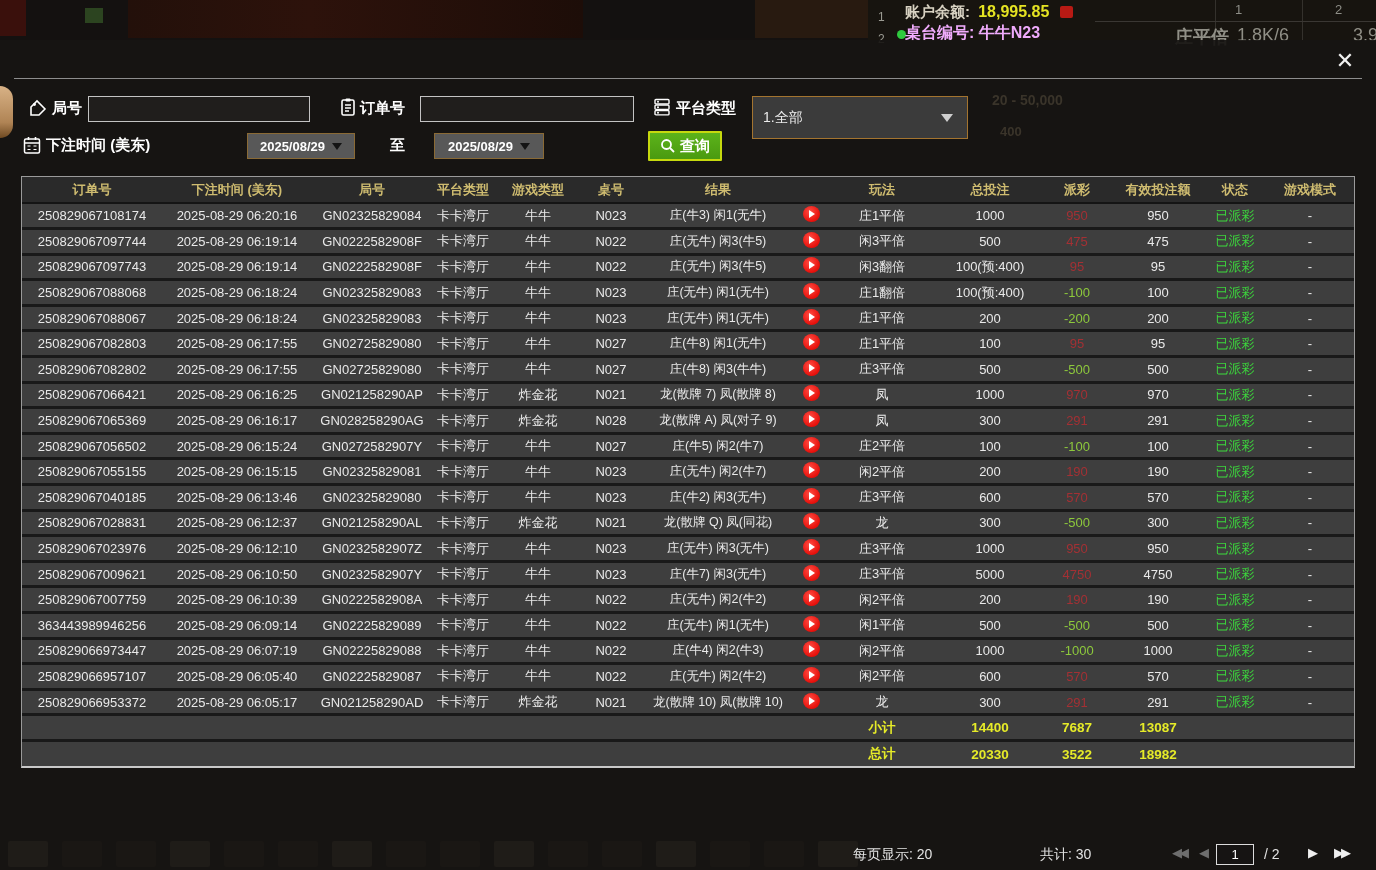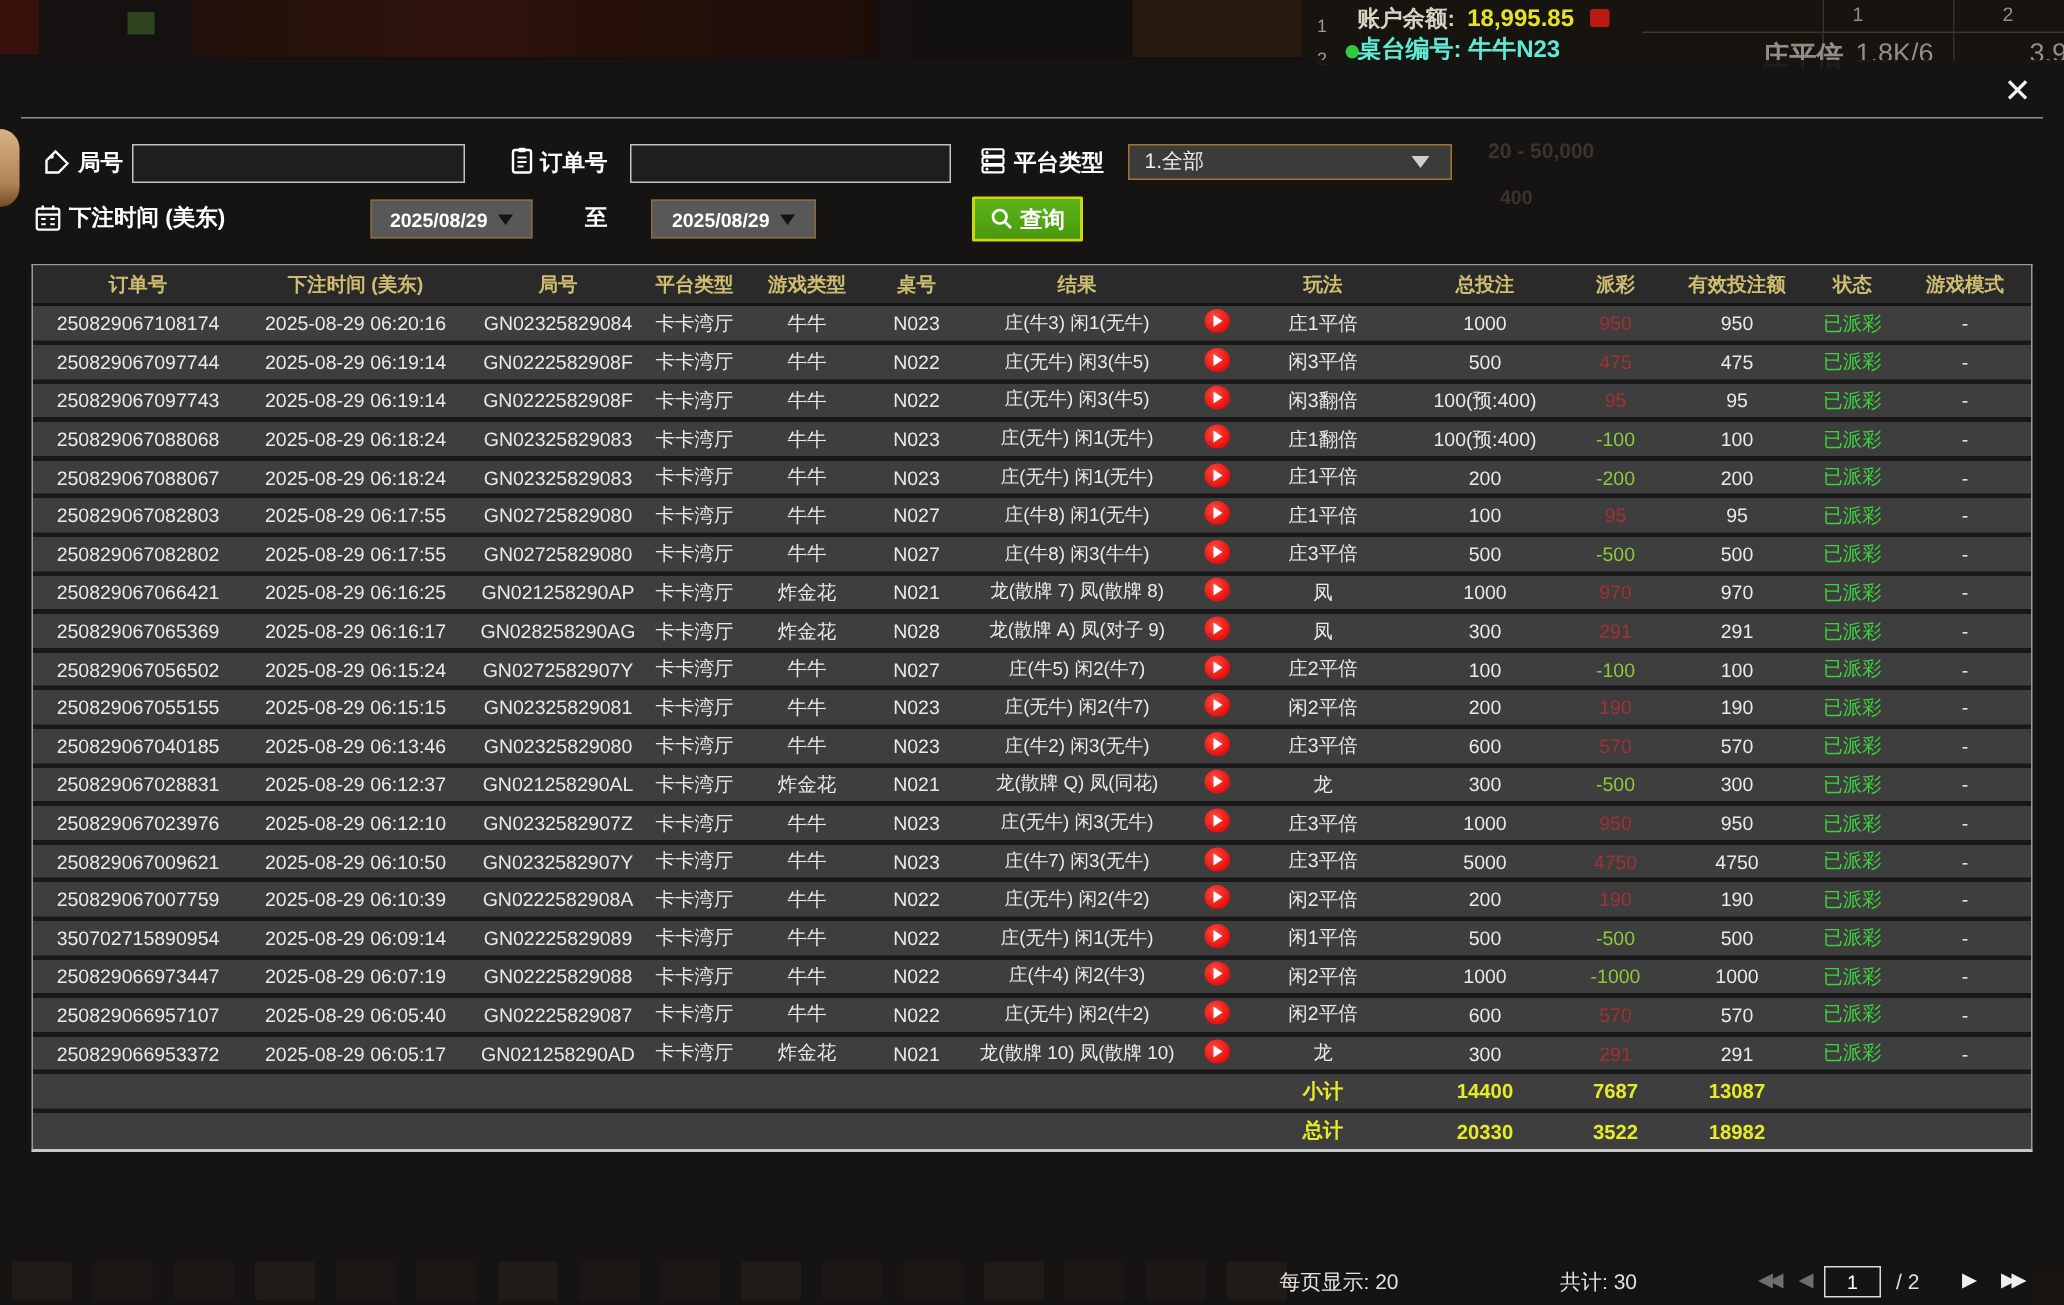--- a/index.html
+++ b/index.html
@@ -6,21 +6,21 @@
   html,body { background:#000; }
   body { font-family:"Liberation Sans", sans-serif; }
   .screen { position:relative; width:1376px; height:870px; background:#0c0b0a; overflow:hidden; }
 
   
   .bg-top { position:absolute; left:0; top:0; width:1376px; height:40px; background:#141110; }
   .blob { position:absolute; }
   .bg-balance { position:absolute; left:905px; top:3px; font-size:15px; font-weight:bold; color:#d8d2c2; white-space:nowrap; }
   .bg-balance .val { color:#e5e322; font-size:16px; margin-left:4px; }
   .red-chip { display:inline-block; width:13px; height:12px; background:#b81a14; border-radius:2px; margin-left:6px; vertical-align:-1px; }
-  .bg-tableno { position:absolute; left:905px; top:23px; font-size:16px; font-weight:bold; color:#5eead4; white-space:nowrap; }
+  .bg-tableno { position:absolute; left:905px; top:23px; font-size:16px; font-weight:bold; color:#f0abfc; white-space:nowrap; }
   .bg-col { position:absolute; top:2px; color:#8d8d86; font-size:13px; }
   .bg-lim { position:absolute; top:25px; color:#908f86; font-size:18px; white-space:nowrap; }
   .bg-seat { position:absolute; left:878px; color:#9b9b92; font-size:12px; }
   .bg-dot { position:absolute; left:897px; top:30px; width:9px; height:9px; border-radius:50%; background:#2fca3e; }
   .bg-vline { position:absolute; top:0; width:1px; height:40px; background:#34312c; }
   .bg-hline { position:absolute; left:1095px; top:21px; width:281px; height:1px; background:#3a3733; }
   .faint { position:absolute; color:#3a342a; font-weight:bold; }
 
   
   .thumbs { position:absolute; left:0; top:838px; width:1376px; height:32px; background:#100e0d; }
@@ -32,21 +32,21 @@
   .hline { position:absolute; left:14px; top:38px; width:1348px; height:1px; background:#8d8d8d; }
   .tan-decor { position:absolute; left:0; top:46px; width:13px; height:52px; background:linear-gradient(#d8b286,#b08455 70%,#6f4a22); border-radius:0 14px 14px 0; }
 
   
   .flabel { position:absolute; color:#fff; font-size:15px; font-weight:bold; white-space:nowrap; }
   .ficon { position:absolute; width:20px; height:20px; }
   .tbox { position:absolute; height:26px; background:#201e1c; border:1px solid #c3c3c3; color:#eee; font-size:13px; padding:0 6px; }
   .datebox { position:absolute; height:26px; background:#585858; border:1px solid #8a6a35; color:#fff; font-size:13px; font-weight:bold;
              display:flex; align-items:center; justify-content:center; gap:7px; cursor:pointer; }
   .datebox .dn { width:0; height:0; border-left:5px solid transparent; border-right:5px solid transparent; border-top:7px solid #141414; }
-  .selbox { position:absolute; height:24px; background:#3b3b3b; border:1px solid #a4742f; color:#ececec; font-size:14px;
+  .selbox { position:absolute; height:43px; background:#3b3b3b; border:1px solid #a4742f; color:#ececec; font-size:14px;
             display:flex; align-items:center; padding:0 10px; cursor:pointer; }
   .selbox .dn { position:absolute; right:14px; width:0; height:0; border-left:6px solid transparent; border-right:6px solid transparent; border-top:8px solid #cfcfcf; }
   .searchbtn { position:absolute; left:648px; top:91px; width:74px; height:30px; background:linear-gradient(#5cb31a,#4a9a10); border:2px solid #c6d90e;
                color:#fff; font-size:15px; font-weight:bold; display:flex; align-items:center; justify-content:center; gap:4px; cursor:pointer; border-radius:1px; }
 
   
   .twrap { position:absolute; left:21px; top:136px; width:1334px; border:1px solid #9a9a9a; border-bottom:2px solid #c8c8c8; background:#191919; }
   table { border-collapse:collapse; width:1332px; table-layout:fixed; }
   th { background:#2a2a2a; color:#cfbc70; font-size:13px; font-weight:bold; height:26px; border-bottom:2px solid #141414; padding:0 2px; }
   td { background:#3e3e3e; color:#e9e9e9; font-size:13px; text-align:center; height:25.6px; border-bottom:3px solid #191919; padding:0 2px;
@@ -463,21 +463,21 @@
               <td>庄(无牛) 闲2(牛2)</td>
               <td><span class="play"><span class="tri"></span></span></td>
               <td>闲2平倍</td>
               <td>200</td>
               <td class="pos">190</td>
               <td>190</td>
               <td class="status">已派彩</td>
               <td>-</td>
             </tr>
             <tr>
-              <td>350702715890954</td>
+              <td>363443989946256</td>
               <td>2025-08-29 06:09:14</td>
               <td>GN02225829089</td>
               <td>卡卡湾厅</td>
               <td>牛牛</td>
               <td>N022</td>
               <td>庄(无牛) 闲1(无牛)</td>
               <td><span class="play"><span class="tri"></span></span></td>
               <td>闲1平倍</td>
               <td>500</td>
               <td class="neg">-500</td>

